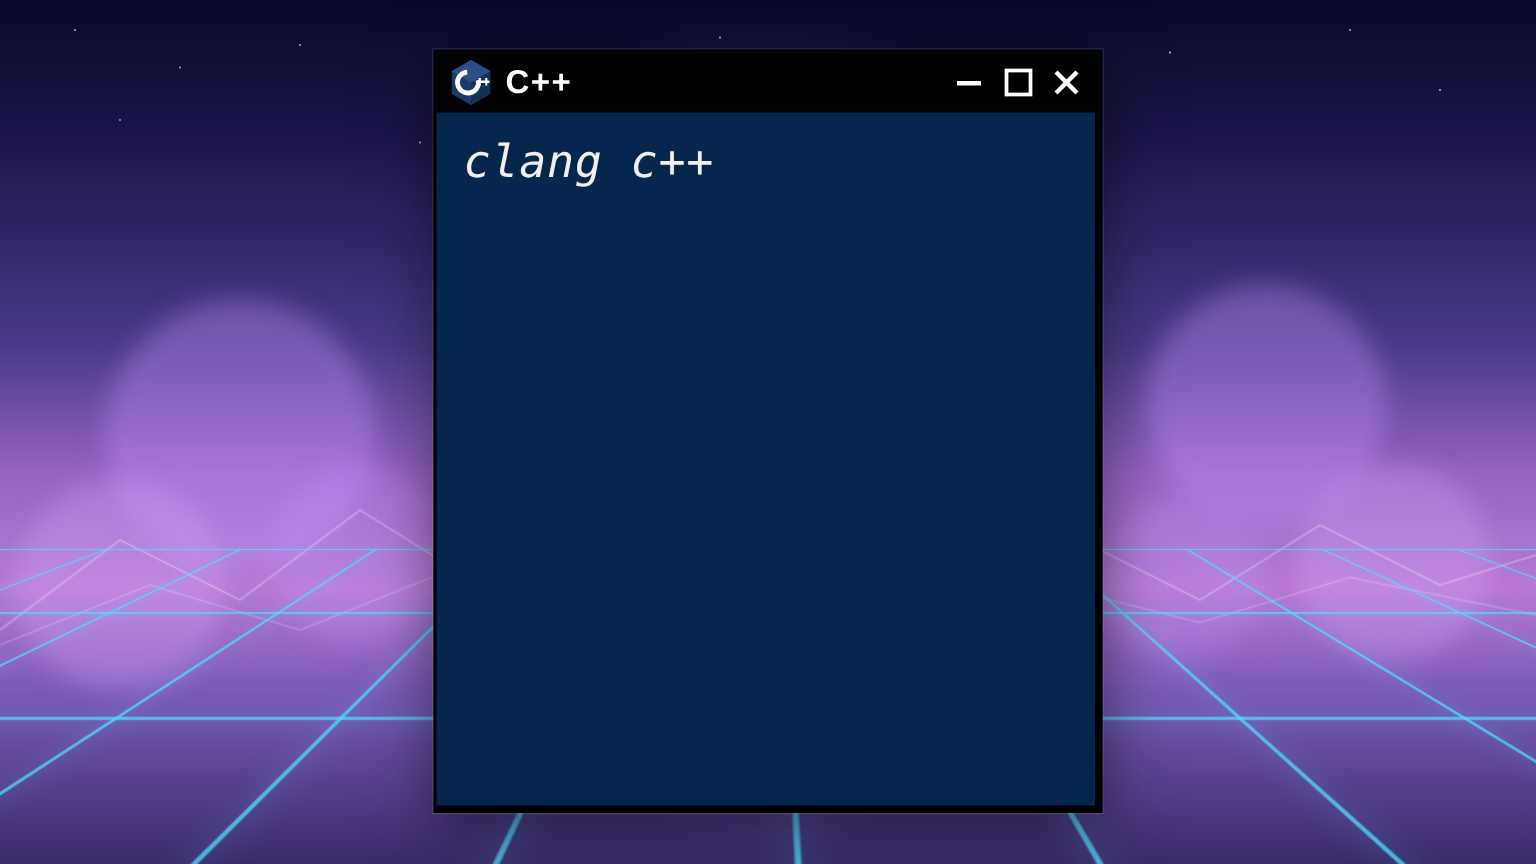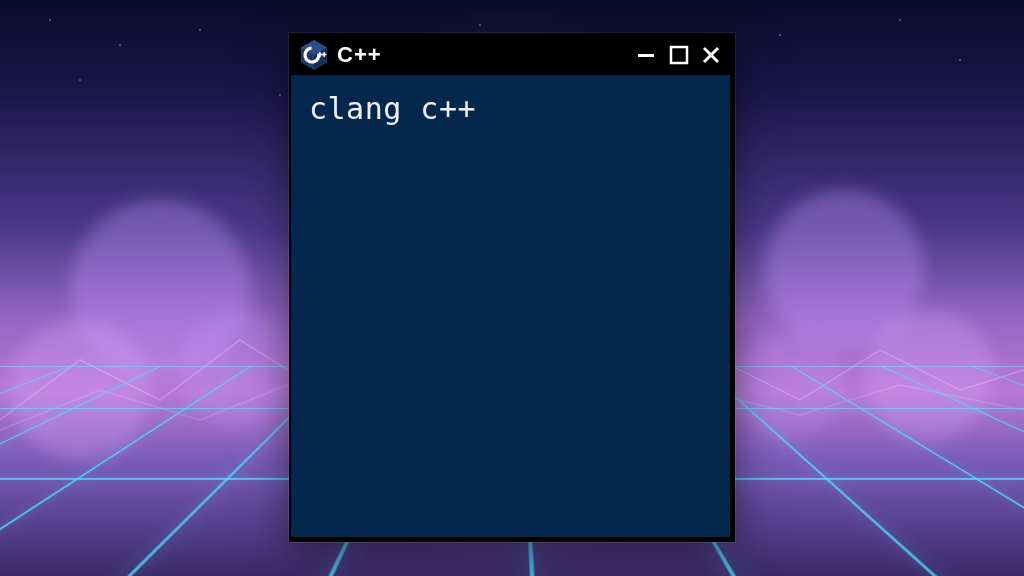--- a/index.html
+++ b/index.html
@@ -142,20 +142,21 @@
     .terminal-body {
       flex: 1;
       padding: 14px 18px;
       color: #f0f0f0;
       font-family: "DejaVu Sans Mono", "Menlo", "Consolas", monospace;
       font-size: 30px;
       line-height: 1.3;
       letter-spacing: 0.5px;
       border-right: 3px solid #000;
       border-bottom: 3px solid #000;
+      font-style: italic;
     }
   </style>
 </head>
 <body>
 
 <div class="scene">
   <div class="bokeh b1"></div>
   <div class="bokeh b2"></div>
   <div class="bokeh b3"></div>
   <div class="bokeh b4"></div>

